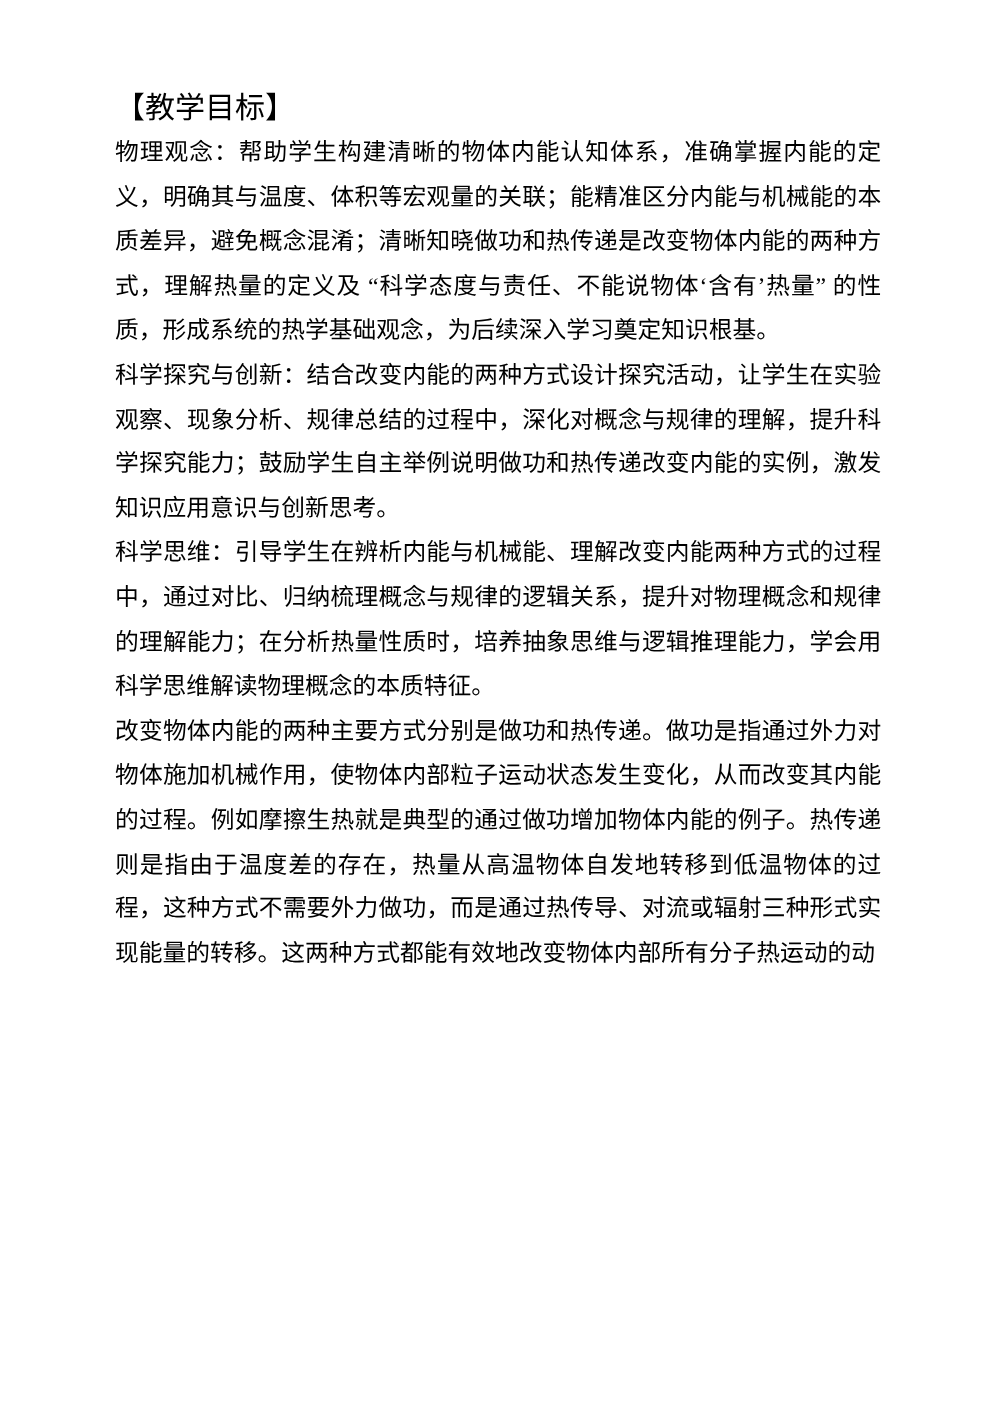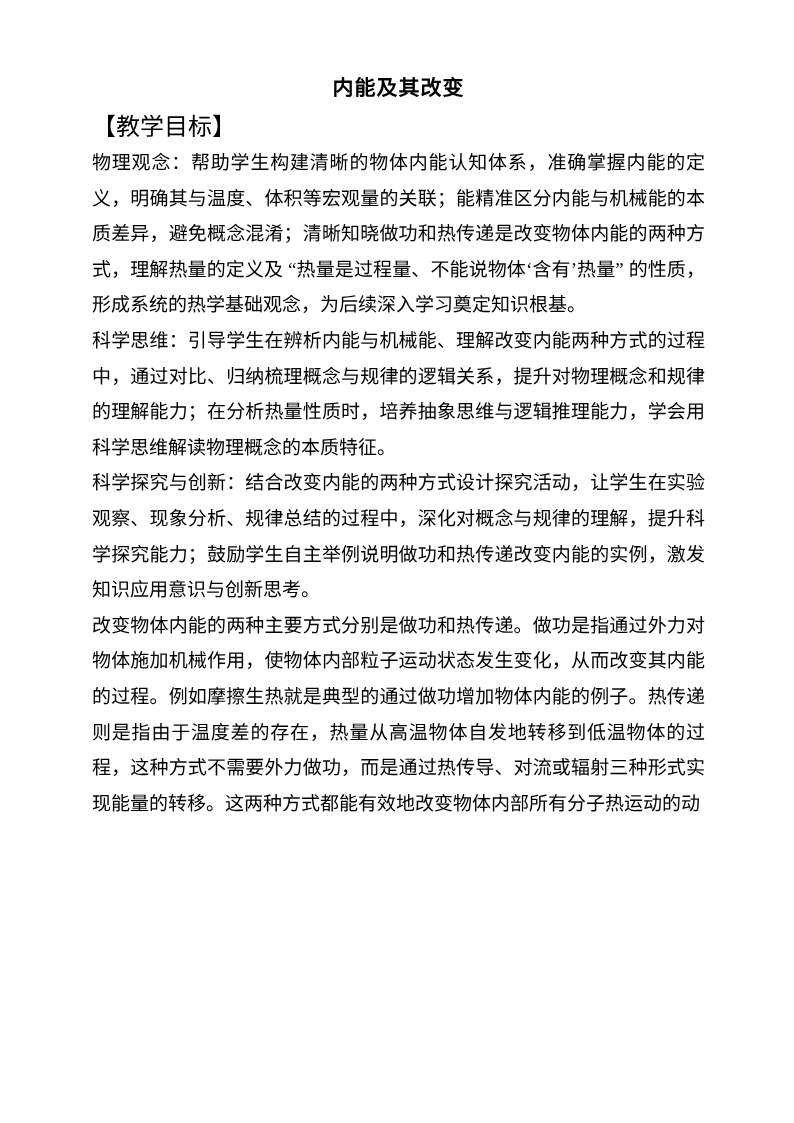--- a/index.html
+++ b/index.html
@@ -47,26 +47,25 @@
     text-justify: inter-ideograph;
     word-break: break-all;
     text-align-last: left;
   }
 </style>
 </head>
 <body>
 
 <div class="page">
 
-  <h1 class="doc-title">内能及其改变</h1>
 
   <section class="section-objectives">
     <h2 class="section-heading">【教学目标】</h2>
-    <p class="par">物理观念：帮助学生构建清晰的物体内能认知体系，准确掌握内能的定义，明确其与温度、体积等宏观量的关联；能精准区分内能与机械能的本质差异，避免概念混淆；清晰知晓做功和热传递是改变物体内能的两种方式，理解热量的定义及 “热量是过程量、不能说物体‘含有’热量” 的性质，形成系统的热学基础观念，为后续深入学习奠定知识根基。</p>
+    <p class="par">物理观念：帮助学生构建清晰的物体内能认知体系，准确掌握内能的定义，明确其与温度、体积等宏观量的关联；能精准区分内能与机械能的本质差异，避免概念混淆；清晰知晓做功和热传递是改变物体内能的两种方式，理解热量的定义及 “科学态度与责任、不能说物体‘含有’热量” 的性质，形成系统的热学基础观念，为后续深入学习奠定知识根基。</p>
+    <p class="par">科学探究与创新：结合改变内能的两种方式设计探究活动，让学生在实验观察、现象分析、规律总结的过程中，深化对概念与规律的理解，提升科学探究能力；鼓励学生自主举例说明做功和热传递改变内能的实例，激发知识应用意识与创新思考。</p>
     <p class="par">科学思维：引导学生在辨析内能与机械能、理解改变内能两种方式的过程中，通过对比、归纳梳理概念与规律的逻辑关系，提升对物理概念和规律的理解能力；在分析热量性质时，培养抽象思维与逻辑推理能力，学会用科学思维解读物理概念的本质特征。</p>
-    <p class="par">科学探究与创新：结合改变内能的两种方式设计探究活动，让学生在实验观察、现象分析、规律总结的过程中，深化对概念与规律的理解，提升科学探究能力；鼓励学生自主举例说明做功和热传递改变内能的实例，激发知识应用意识与创新思考。</p>
   </section>
 
   <section class="section-keypoints">
     <p class="par">改变物体内能的两种主要方式分别是做功和热传递。做功是指通过外力对物体施加机械作用，使物体内部粒子运动状态发生变化，从而改变其内能的过程。例如摩擦生热就是典型的通过做功增加物体内能的例子。热传递则是指由于温度差的存在，热量从高温物体自发地转移到低温物体的过程，这种方式不需要外力做功，而是通过热传导、对流或辐射三种形式实现能量的转移。这两种方式都能有效地改变物体内部所有分子热运动的动</p>
   </section>
 
 </div>
 
 </body></html>

